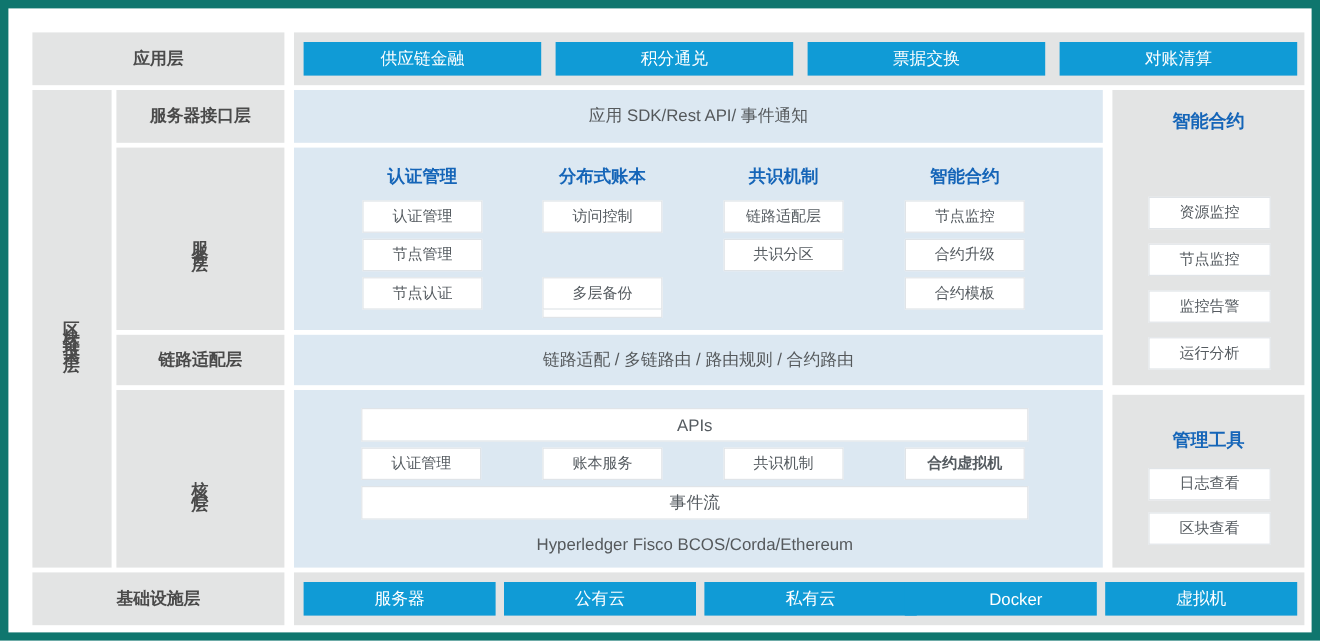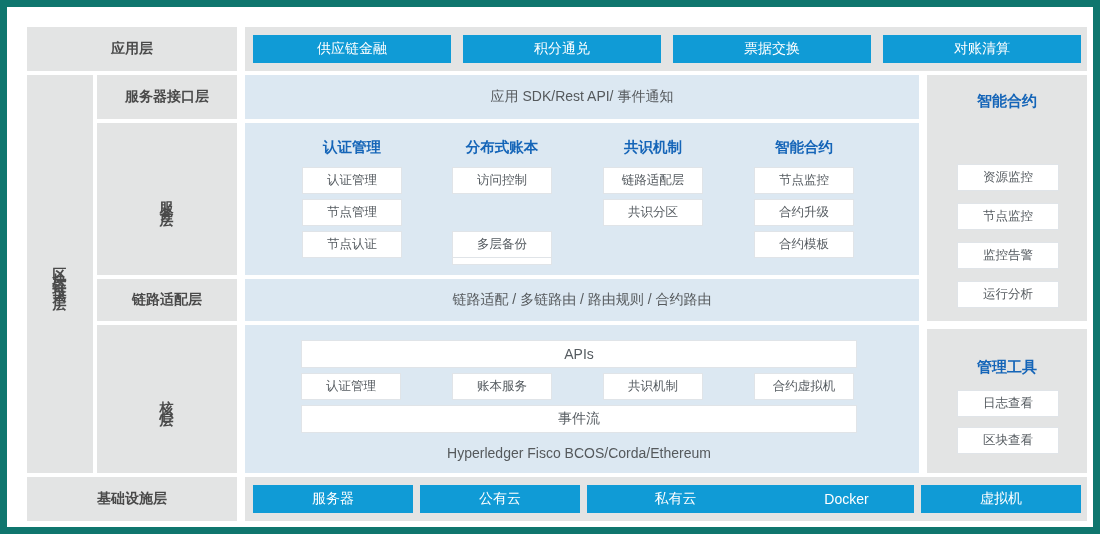--- a/index.html
+++ b/index.html
@@ -178,21 +178,21 @@
 
   <div class="abs white-chip" style="left:294px;top:366px;width:100px;height:27px;">
     <span>认证管理</span>
   </div>
   <div class="abs white-chip" style="left:445px;top:366px;width:100px;height:27px;">
     <span>账本服务</span>
   </div>
   <div class="abs white-chip" style="left:596px;top:366px;width:100px;height:27px;">
     <span>共识机制</span>
   </div>
-  <div class="abs white-chip" style="left:747px;top:366px;width:100px;height:27px;">
+  <div class="abs white-chip" style="left:747px;top:366px;width:100px;height:27px;font-weight:bold;">
     <span>合约虚拟机</span>
   </div>
 
   <div class="abs white-chip" style="left:294px;top:398px;width:556px;height:28px;font-size:14px;">
     <span>事件流</span>
   </div>
 
   <div class="abs plain-text" style="left:294px;top:432px;width:556px;height:28px;">
     <span>Hyperledger Fisco BCOS/Corda/Ethereum</span>
   </div>

